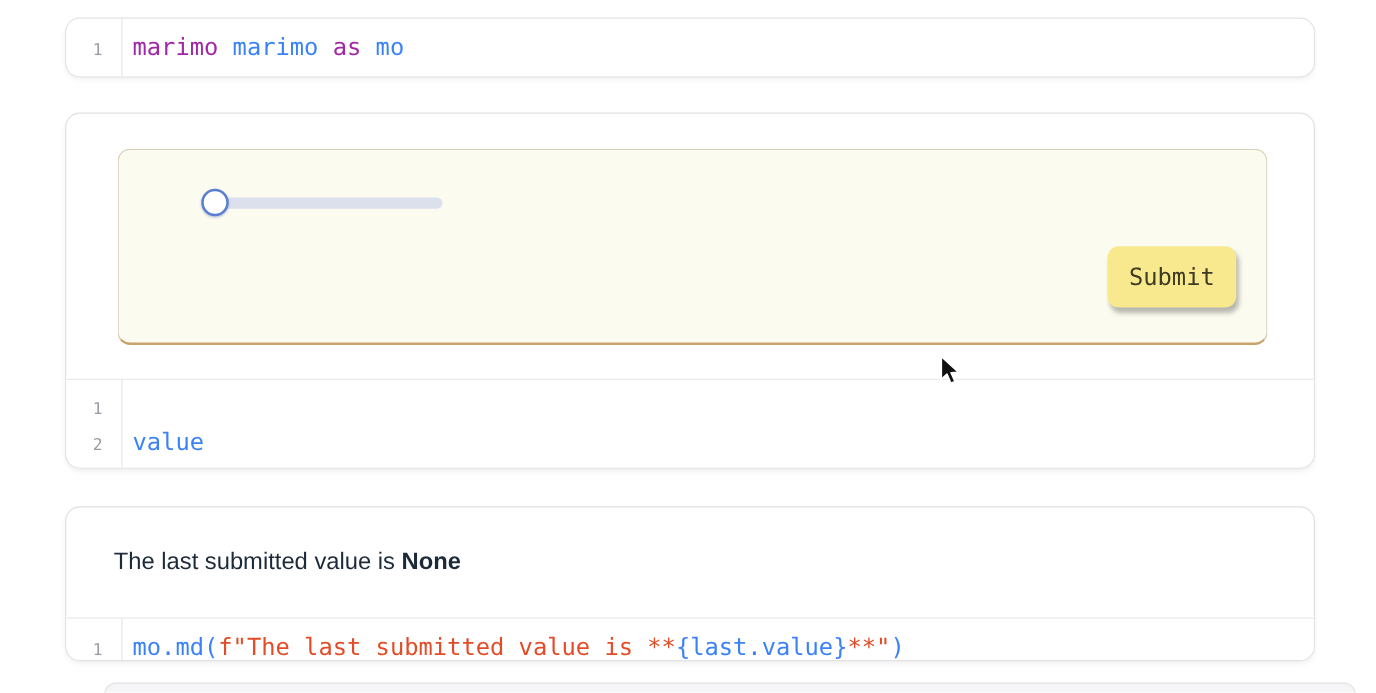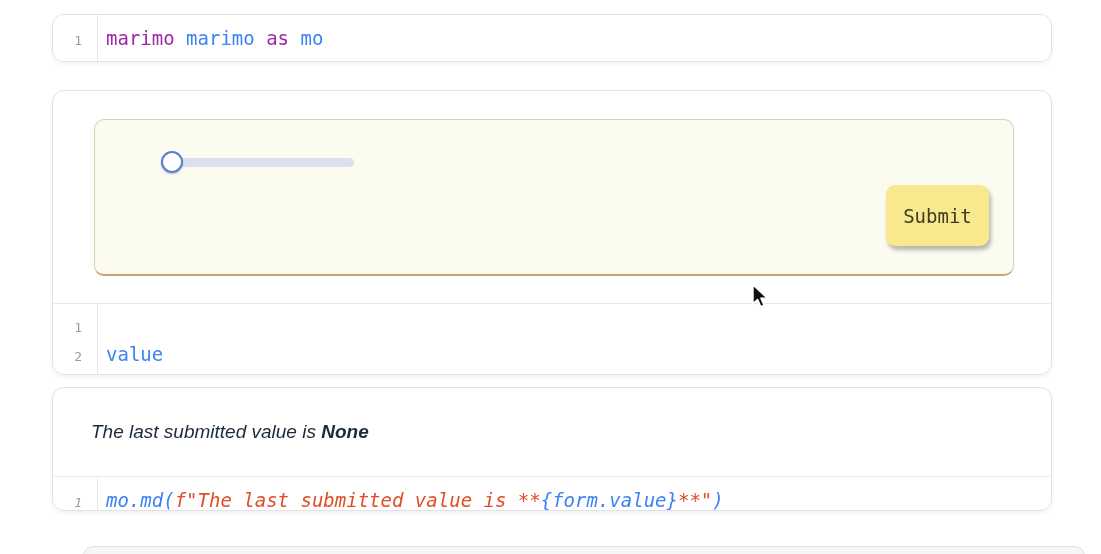--- a/index.html
+++ b/index.html
@@ -15,21 +15,21 @@
     left: 52px;
     width: 1000px;
     background: #ffffff;
     border: 1px solid #e2e2e6;
     border-radius: 12px;
     box-shadow: 0 2px 4px rgba(0,0,0,0.06);
     overflow: hidden;
   }
   .cell-1 { top: 14px;  height: 48px; }
   .cell-2 { top: 90px;  height: 285px; }
-  .cell-3 { top: 387px; height: 124px; font-style: italic; }
+  .cell-3 { top: 405px; height: 124px; }
 
   
   .code-area {
     position: relative;
     padding: 10px 0;
     background: #ffffff;
   }
   .code-area.bordered { border-top: 1px solid #e9e9ec; }
   .code-area::before {
     content: "";
@@ -92,21 +92,21 @@
     left: 0; top: 0;
     width: 22px; height: 22px;
     background: #ffffff;
     border: 2px solid #5b7fd0;
     border-radius: 50%;
     box-shadow: 0 1px 2px rgba(60,80,160,0.35);
   }
   .submit-btn {
     position: absolute;
     right: 24px; bottom: 28px;
-    width: 103px; height: 61px;
+    width: 103px; height: 49px;
     background: #f8e88e;
     border: none;
     border-radius: 9px;
     font-family: "DejaVu Sans Mono", "Liberation Mono", monospace;
     font-size: 19px;
     color: #3f3a22;
     box-shadow: 2px 4px 4px rgba(0,0,0,0.28);
     cursor: pointer;
   }
 
@@ -172,21 +172,21 @@
     </div>
 </div>
 
 <div class="cell cell-3">
   <div class="output-3">
     <p class="md-text"><span>The last submitted value is </span><b>None</b></p>
   </div>
   <div class="code-area bordered">
       <div class="code-line">
         <span class="line-number">1</span>
-        <span class="code-text"><span class="tok-plain">mo.md(</span><span class="tok-string">f</span><span class="tok-string">"The last submitted value is **</span><span class="tok-plain">{form.value}</span><span class="tok-string">**"</span><span class="tok-plain">)</span></span>
+        <span class="code-text"><span class="tok-plain">mo.md(</span><span class="tok-string">f</span><span class="tok-string">"The last submitted value is **</span><span class="tok-plain">{last.value}</span><span class="tok-string">**"</span><span class="tok-plain">)</span></span>
       </div>
     </div>
 </div>
 
 <div class="next-cell-peek"></div>
 
 <div class="cursor">
   <svg width="22" height="25" viewBox="0 0 22 25">
     <path d="M2 1 L2 19.5 L6.6 15.4 L9.7 22.6 L13 21.2 L9.9 14.2 L16 13.9 Z" fill="#111111" stroke="#ffffff" stroke-width="1.4" stroke-linejoin="round"></path>
   </svg>

